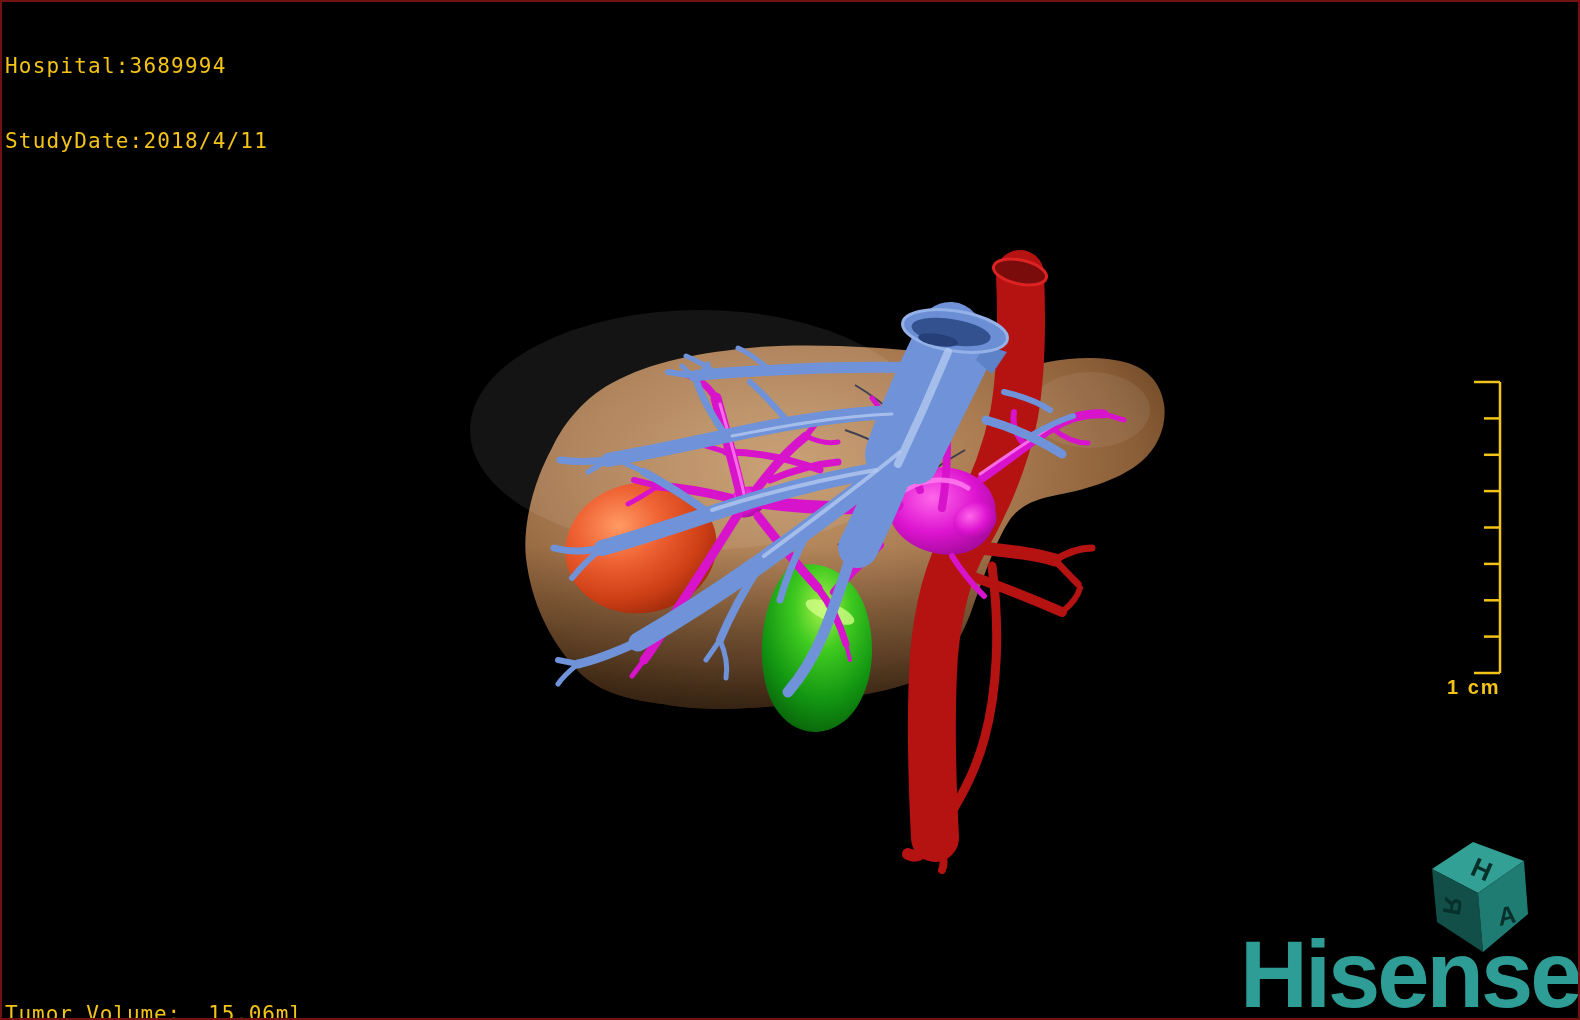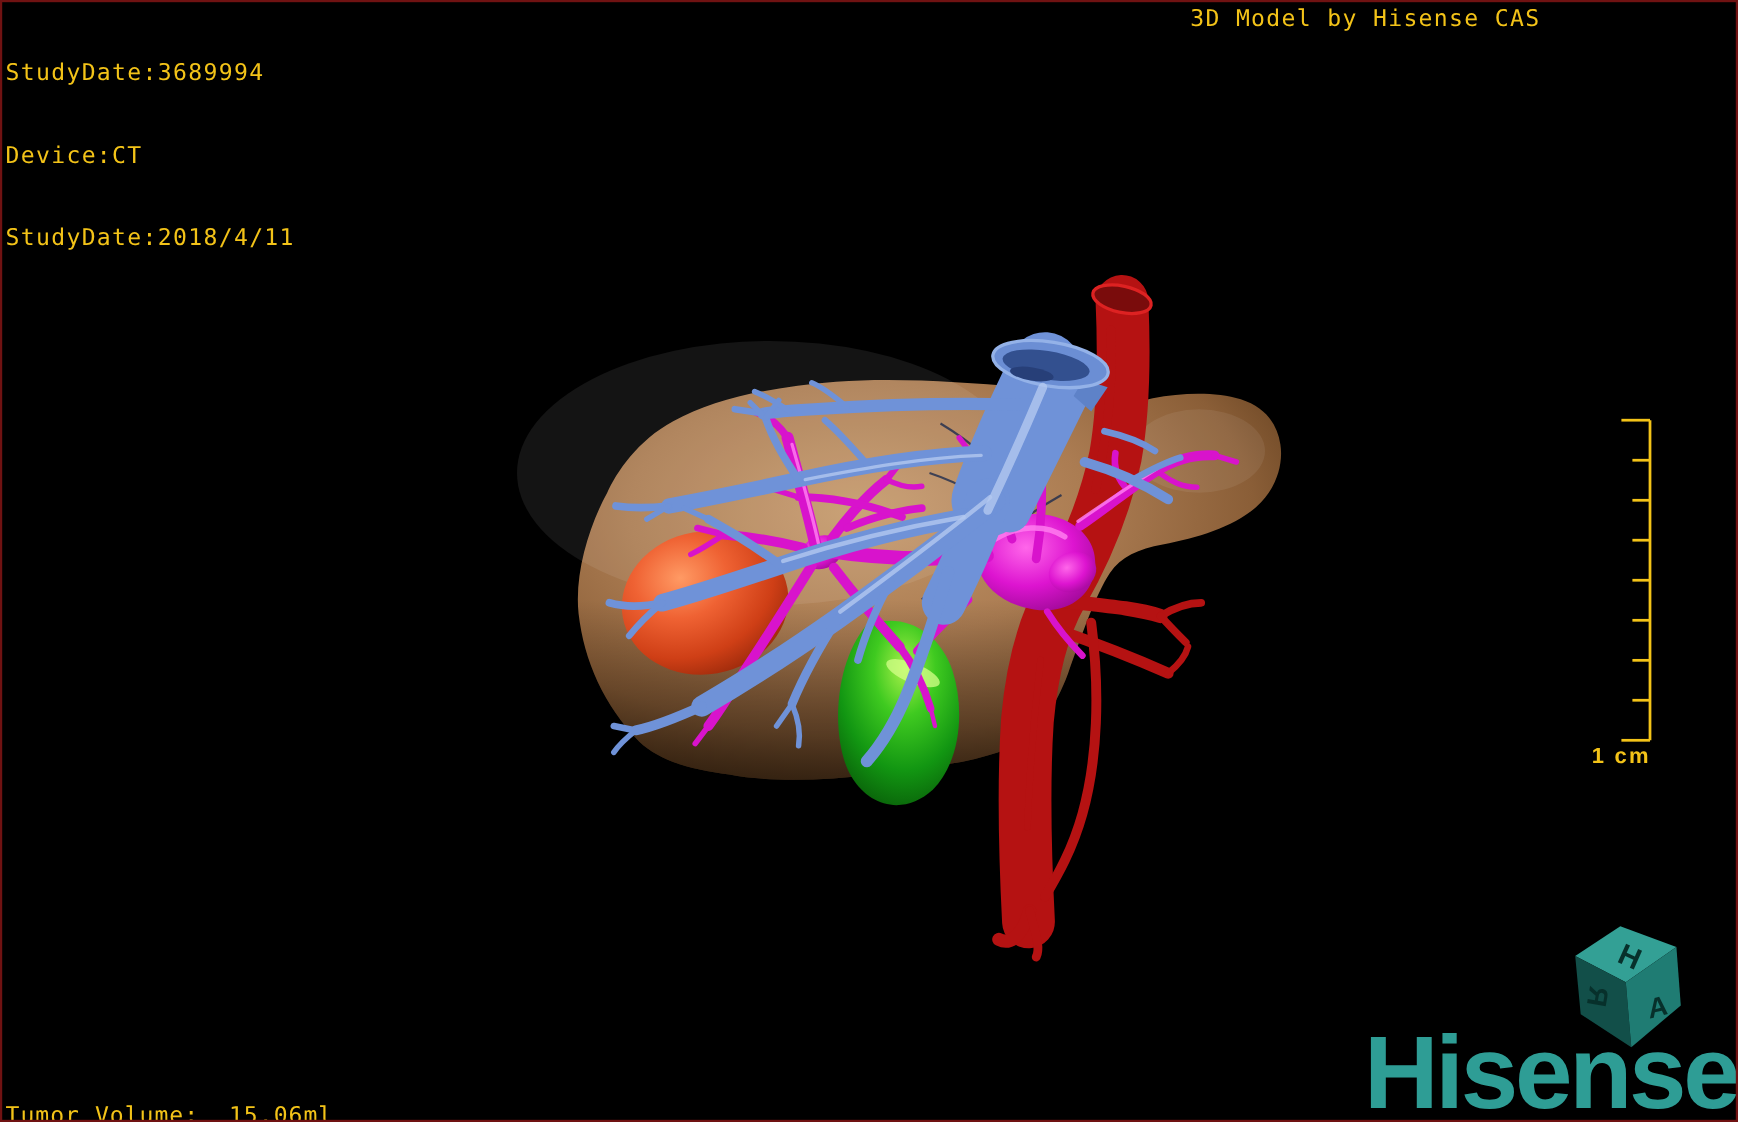--- a/index.html
+++ b/index.html
@@ -218,26 +218,24 @@
       <polygon points="1473,842 1524,861 1478,893 1432,869" fill="#33a095"></polygon>
       <polygon points="1432,869 1478,893 1483,952 1437,922" fill="#124f49"></polygon>
       <polygon points="1478,893 1524,861 1528,914 1483,952" fill="#1f7c73"></polygon>
       <text class="cube" font-size="27" text-anchor="middle" transform="translate(1478,878) rotate(24)" y="0">H</text>
       <text class="cube" font-size="25" text-anchor="middle" transform="translate(1452,906) rotate(100) scale(-1,1)" y="8">R</text>
       <text class="cube" font-size="25" text-anchor="middle" transform="translate(1508,924) rotate(-14) skewX(-8)" y="0">A</text>
     </g>
   </svg>
 
   <div class="ovl patient">
-    <div>StudyDate:3689994</div>
-    <div>Device:CT</div>
+    <div>Hospital:3689994</div>
     <div>StudyDate:2018/4/11</div>
   </div>
 
-  <div class="ovl wm">3D Model by Hisense CAS</div>
 
   <div class="ovl vols">
     <div>Tumor Volume:  15.06ml</div>
     
   </div>
 
   <div class="frame"></div>
 </div>
 
 </body></html>

